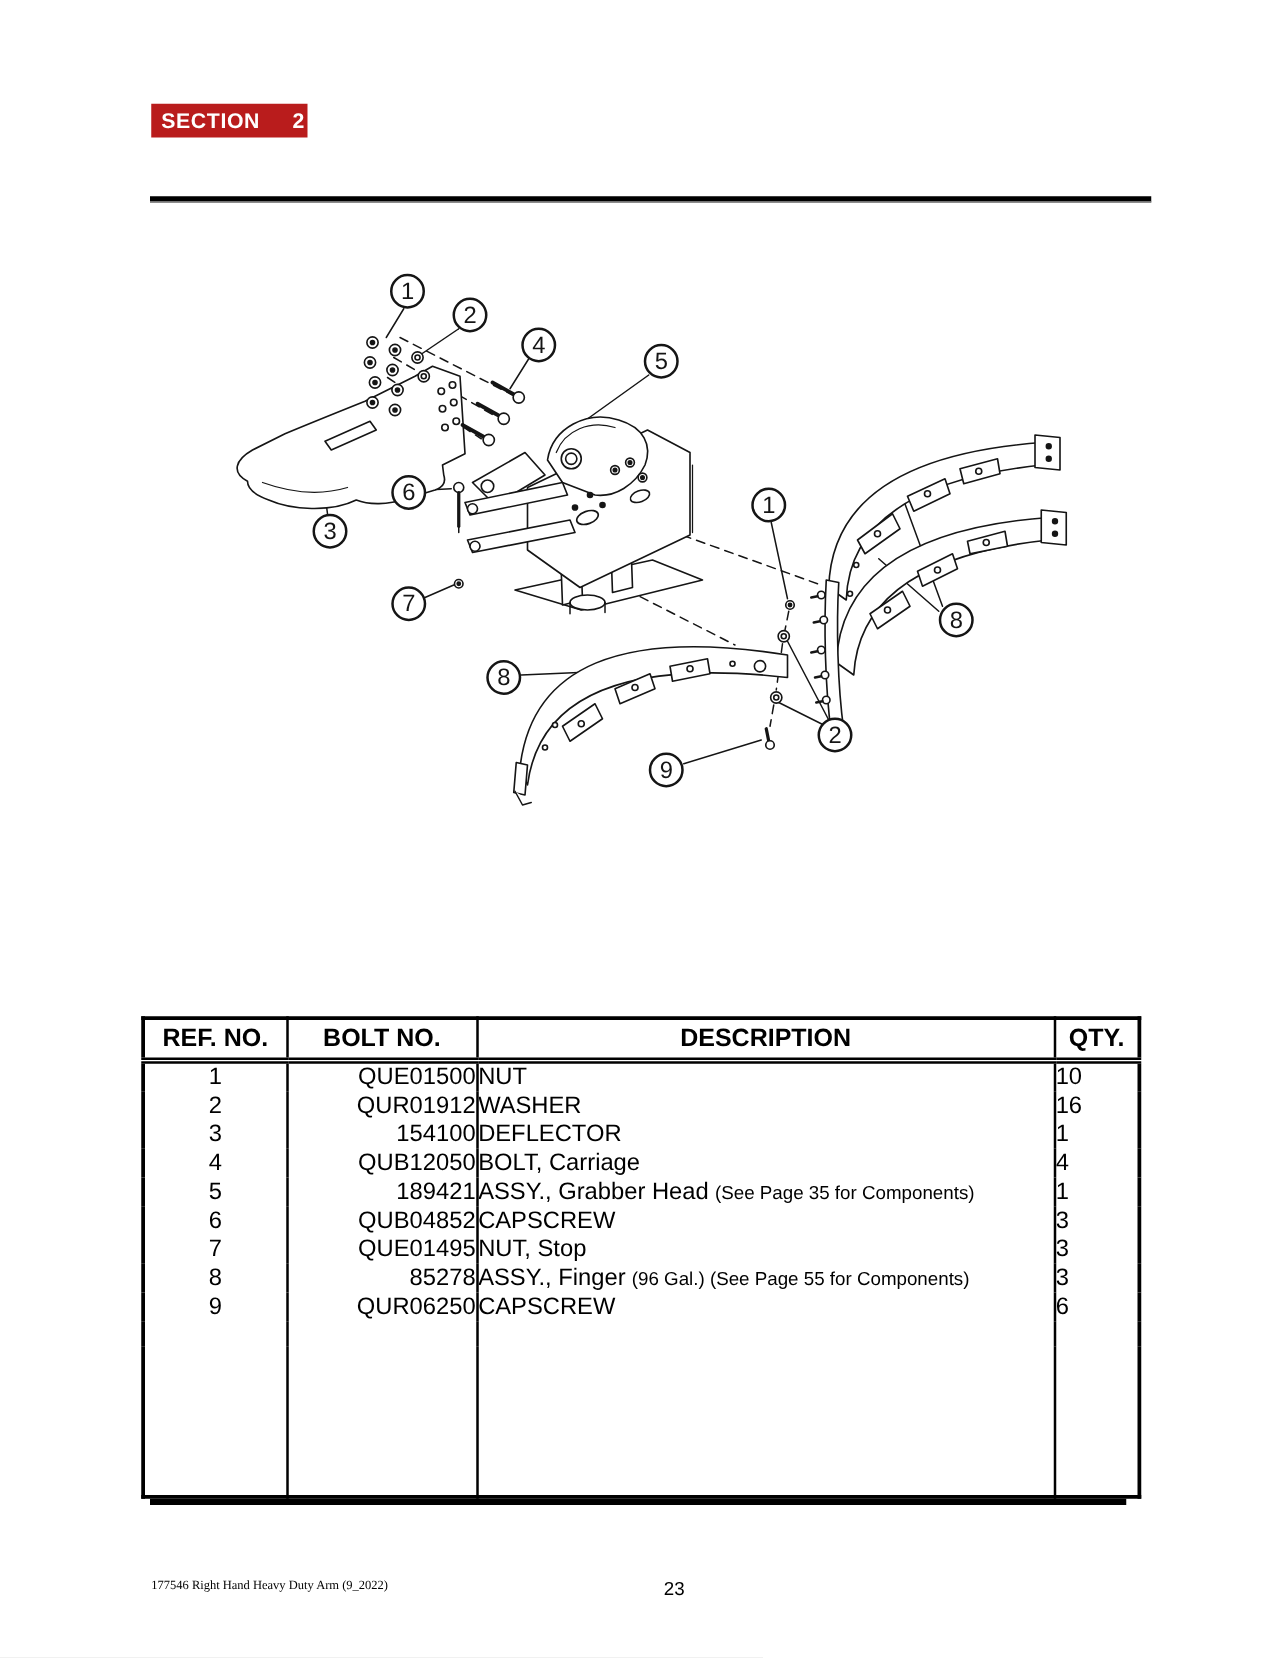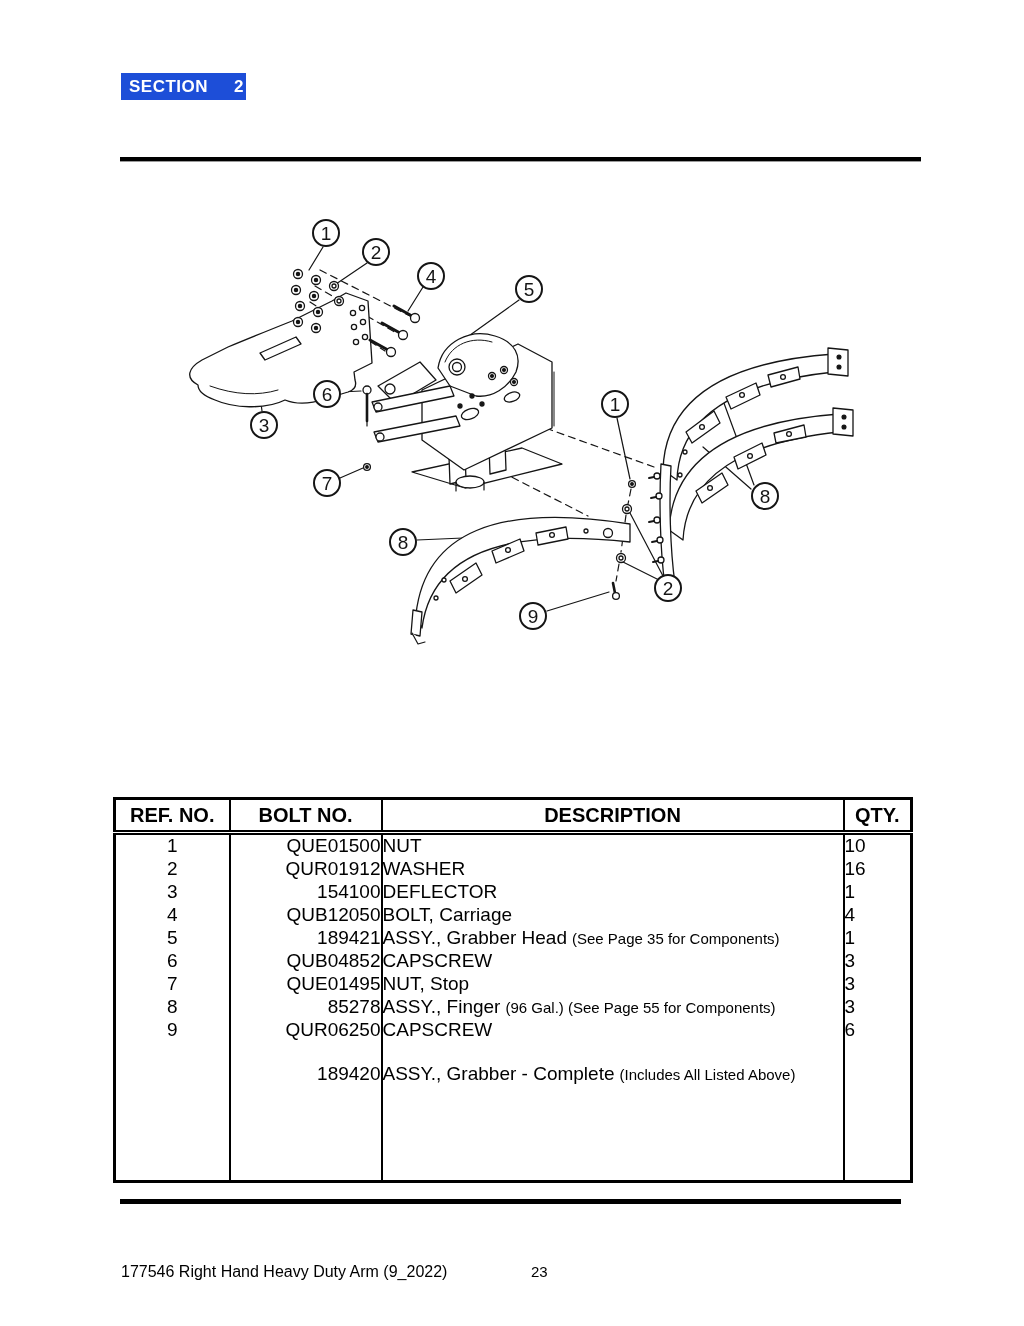--- a/index.html
+++ b/index.html
@@ -11,23 +11,23 @@
     background: #ffffff;
     font-family: "Liberation Sans", sans-serif;
     color: #000;
     overflow: hidden;
     margin: 0 auto;
   }
 
   
   .section-box {
     position: absolute;
-    left: 121px; top: 73px;
+    left: 121px; top: 83px;
     width: 125px; height: 27px;
-    background: #1d4ed8;
+    background: #b91c1c;
     color: #fff;
     display: flex;
     align-items: center;
     padding: 0 8px;
     font-weight: 700;
     font-size: 17px;
     letter-spacing: 0.5px;
   }
   .section-box .sec-num { margin-left: 26px; }
   .page-title {
@@ -69,20 +69,21 @@
   
   .table-wrap {
     position: absolute;
     left: 113px; top: 797px;
     width: 797px; height: 386px;
   }
   table.parts {
     width: 100%; height: 100%;
     border-collapse: collapse;
     table-layout: fixed;
+    margin-top: 16px;
   }
   table.parts th, table.parts td {
     font-size: 19px;
     vertical-align: middle;
     white-space: nowrap;
     overflow: hidden;
     padding: 0;
   }
   table.parts th {
     font-weight: 700;
@@ -106,21 +107,22 @@
   
   .bottom-rule {
     position: absolute;
     left: 120px; top: 1199px;
     width: 781px; height: 5px;
     background: #000;
   }
   .footer-ref {
     position: absolute;
     left: 121px; top: 1263px;
-    font-size: 16px;
+    font-size: 10px;
+    font-family: Liberation Serif, serif;
   }
   .footer-page {
     position: absolute;
     left: 505px; top: 1263px;
     font-size: 15px;
     margin-left: 26px;
   }
 </style>
 </head>
 <body>
@@ -407,26 +409,20 @@
           <td class="c-part">QUR06250</td>
           <td class="c-desc"><span>CAPSCREW</span><span class="desc-note"></span></td>
           <td class="c-qty">6</td>
         </tr>
         <tr class="spacer-row">
           <td></td>
             <td></td>
             <td></td>
             <td></td>
         </tr>
-        <tr class="complete-row">
-          <td class="c-ref"></td>
-          <td class="c-part">189420</td>
-          <td class="c-desc"><span>ASSY., Grabber - Complete</span><span class="desc-note">(Includes All Listed Above)</span></td>
-          <td class="c-qty"></td>
-        </tr>
         <tr class="filler-row">
           <td></td>
             <td></td>
             <td></td>
             <td></td>
         </tr>
       </tbody>
     </table>
   </div>
 

